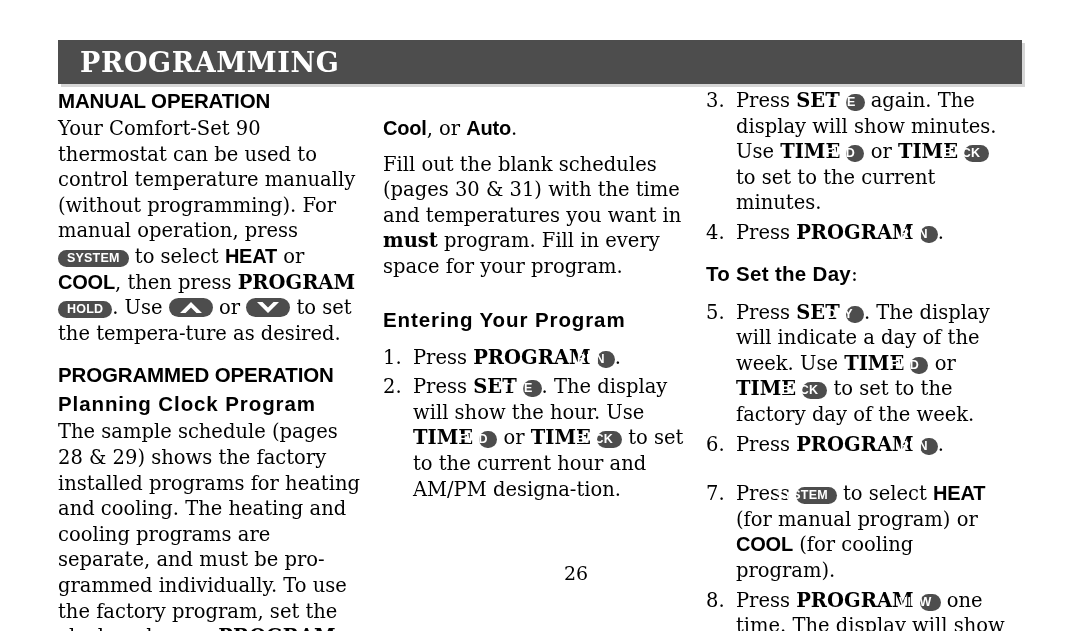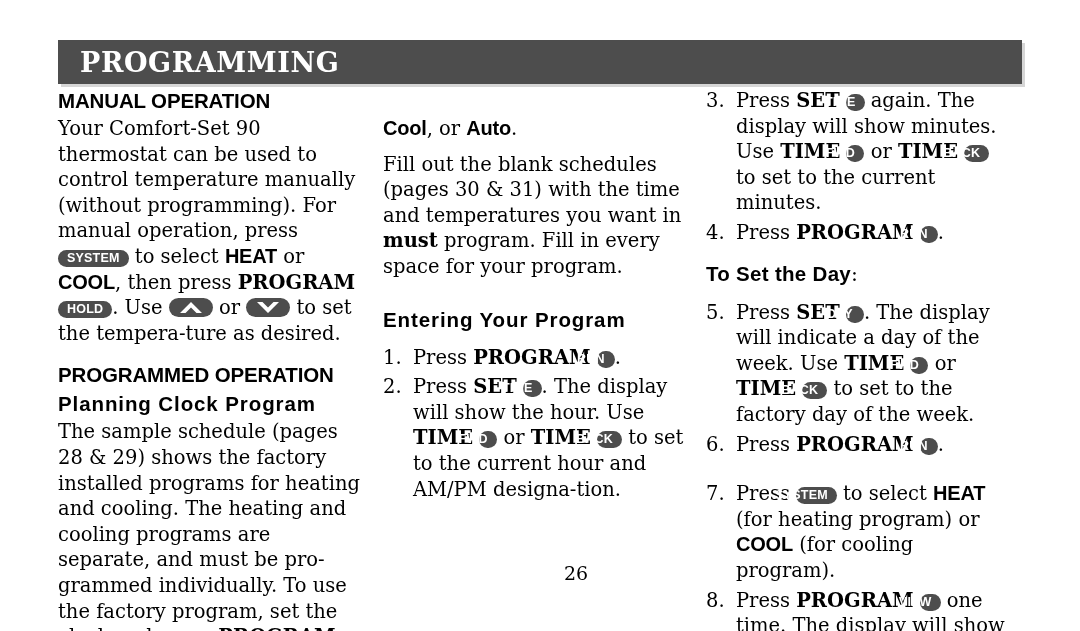--- a/index.html
+++ b/index.html
@@ -242,21 +242,21 @@
 
       <p class="numitem"><span class="num">5.</span><span>Press </span><span class="bserif">SET</span> <span class="pill">DAY</span><span>. The display will indicate a day of the week. Use </span><span class="bserif">TIME</span> <span class="pill">FWD</span><span> or </span><span class="bserif">TIME</span> <span class="pill">BACK</span><span> to set to the factory day of the week.</span></p>
 
       <p class="numitem"><span class="num">6.</span><span>Press </span><span class="bserif">PROGRAM</span> <span class="pill">RUN</span><span>.</span></p>
 
       <div class="gap-sm"></div>
 
 
       <div class="gap-sm"></div>
 
-      <p class="numitem"><span class="num">7.</span><span>Press </span><span class="pill">SYSTEM</span><span> to select </span><span class="bsans">HEAT</span><span> (for heating program) or </span><span class="bsans">COOL</span><span> (for cooling program).</span></p>
+      <p class="numitem"><span class="num">7.</span><span>Press </span><span class="pill">SYSTEM</span><span> to select </span><span class="bsans">HEAT</span><span> (for manual program) or </span><span class="bsans">COOL</span><span> (for cooling program).</span></p>
 
       <p class="numitem"><span class="num">8.</span><span>Press </span><span class="bserif">PROGRAM</span> <span class="pill">VIEW</span><span> one time. The display will show </span></p>
 
     </div>
   </div>
 
   <div class="pagenum">26</div>
 
 </div>
 

